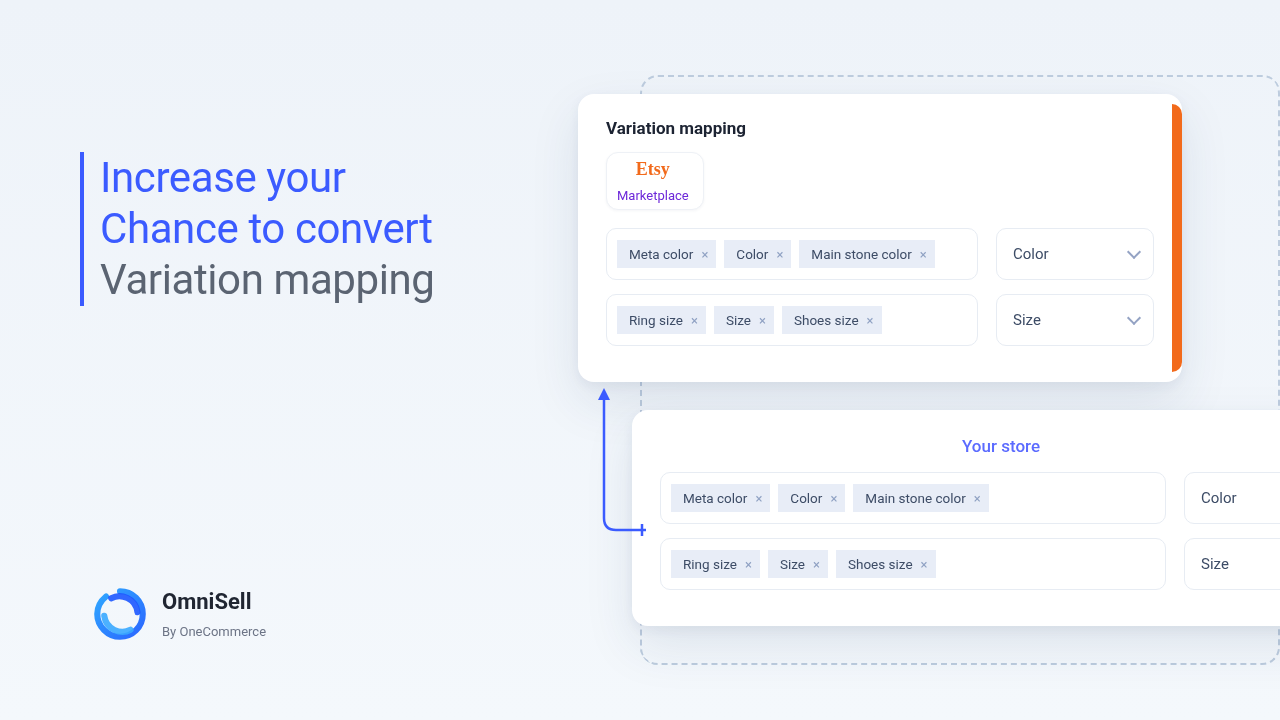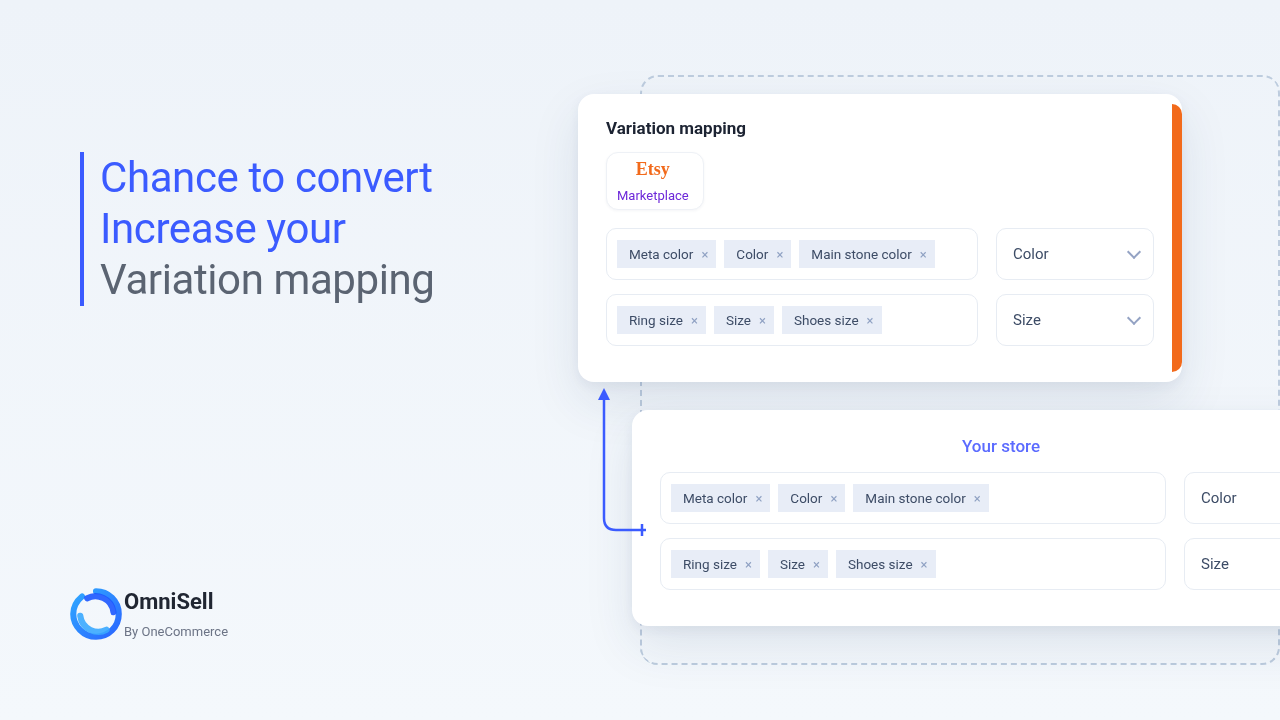--- a/index.html
+++ b/index.html
@@ -17,24 +17,25 @@
     padding-left: 16px;
     border-left: 4px solid #3b5bff;
     max-width: 460px;
   }
   .headline .line { font-size: 42px; line-height: 1.22; font-weight: 400; letter-spacing: -0.4px; }
   .headline .blue { color: #3b5bff; }
   .headline .gray { color: #5b6472; }
 
   .brand {
     position: absolute;
-    left: 68px;
+    left: 92px;
     bottom: 78px;
     display: flex;
     align-items: center;
+    gap: 14px;
   }
   .brand .logo {
     width: 56px; height: 56px;
   }
   .brand .text .title { font-weight: 700; font-size: 22px; color: #202632; }
   .brand .text .sub   { font-size: 13px; color: #6c7486; margin-top: 10px; }
 
   
   .dashstroke {
     position: absolute;
@@ -181,22 +182,22 @@
     pointer-events: none;
   }
 </style>
 </head>
 <body>
 
 <div class="dashstroke"></div>
 <div class="dashstroke2"></div>
 
 <div class="headline">
+  <div class="line blue">Increase your</div>
   <div class="line blue">Chance to convert</div>
-  <div class="line blue">Increase your</div>
   <div class="line gray">Variation mapping</div>
 </div>
 
 <div class="brand">
   <span class="logo">
     <svg viewBox="0 0 64 64" width="56" height="56">
       <defs>
         <linearGradient id="g1" x1="0" y1="0" x2="1" y2="1">
           <stop offset="0%" stop-color="#2fa8ff"></stop>
           <stop offset="100%" stop-color="#2b66ff"></stop>

